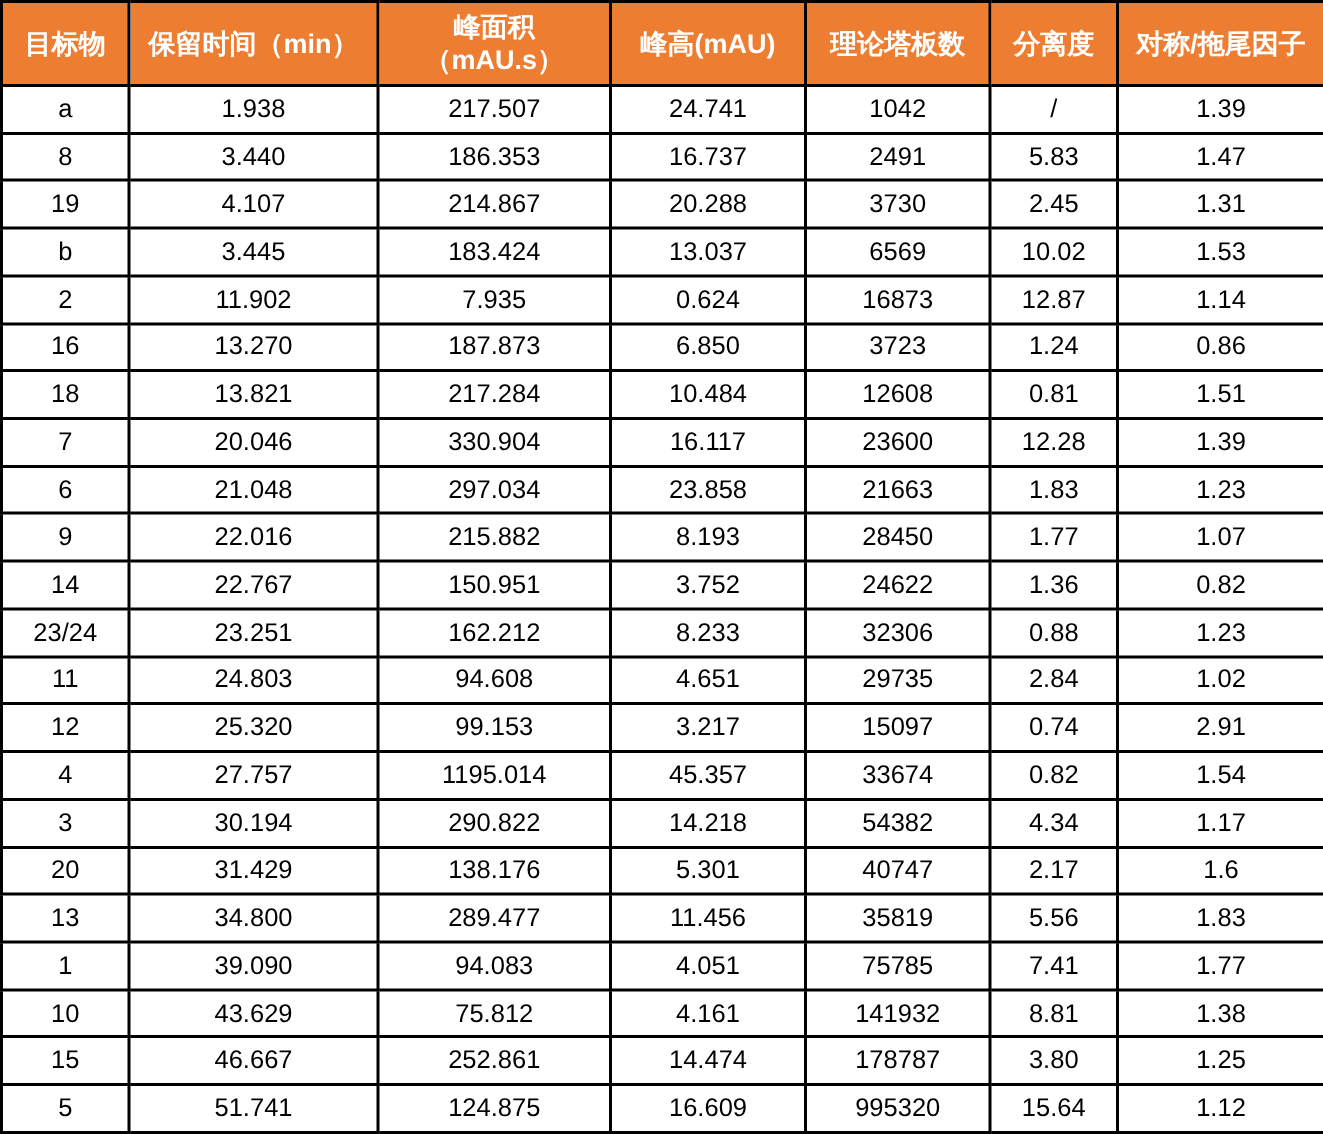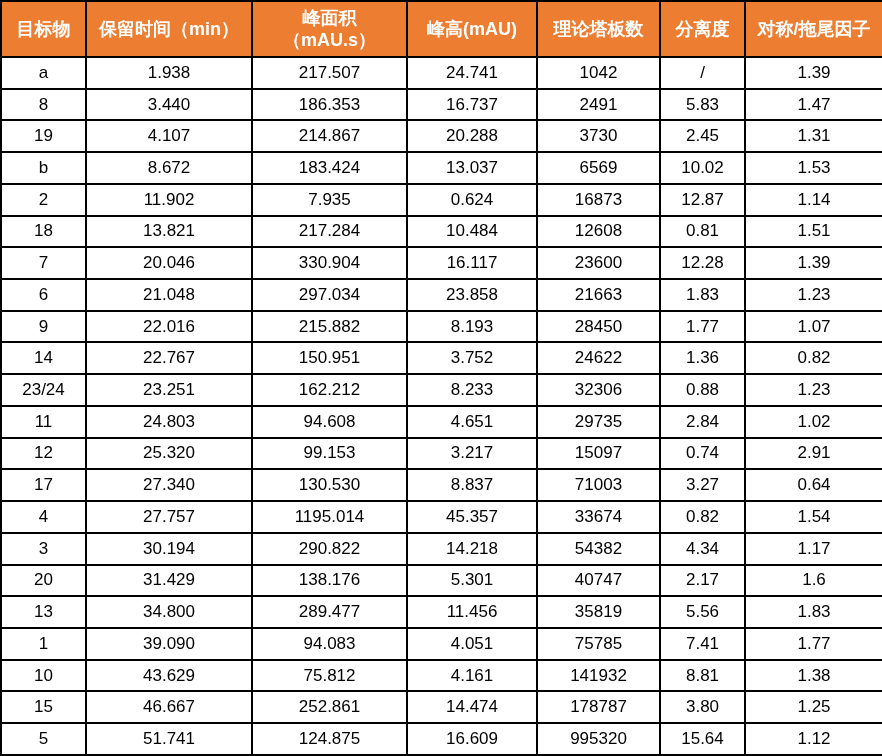--- a/index.html
+++ b/index.html
@@ -100,37 +100,46 @@
           <td>19</td>
           <td>4.107</td>
           <td>214.867</td>
           <td>20.288</td>
           <td>3730</td>
           <td>2.45</td>
           <td>1.31</td>
         </tr>
         <tr>
           <td>b</td>
-          <td>8.672</td>
+          <td>3.445</td>
           <td>183.424</td>
           <td>13.037</td>
           <td>6569</td>
           <td>10.02</td>
           <td>1.53</td>
         </tr>
         <tr>
           <td>2</td>
           <td>11.902</td>
           <td>7.935</td>
           <td>0.624</td>
           <td>16873</td>
           <td>12.87</td>
           <td>1.14</td>
         </tr>
         <tr>
+          <td>16</td>
+          <td>13.270</td>
+          <td>187.873</td>
+          <td>6.850</td>
+          <td>3723</td>
+          <td>1.24</td>
+          <td>0.86</td>
+        </tr>
+        <tr>
           <td>18</td>
           <td>13.821</td>
           <td>217.284</td>
           <td>10.484</td>
           <td>12608</td>
           <td>0.81</td>
           <td>1.51</td>
         </tr>
         <tr>
           <td>7</td>
@@ -189,29 +198,20 @@
         <tr>
           <td>12</td>
           <td>25.320</td>
           <td>99.153</td>
           <td>3.217</td>
           <td>15097</td>
           <td>0.74</td>
           <td>2.91</td>
         </tr>
         <tr>
-          <td>17</td>
-          <td>27.340</td>
-          <td>130.530</td>
-          <td>8.837</td>
-          <td>71003</td>
-          <td>3.27</td>
-          <td>0.64</td>
-        </tr>
-        <tr>
           <td>4</td>
           <td>27.757</td>
           <td>1195.014</td>
           <td>45.357</td>
           <td>33674</td>
           <td>0.82</td>
           <td>1.54</td>
         </tr>
         <tr>
           <td>3</td>

